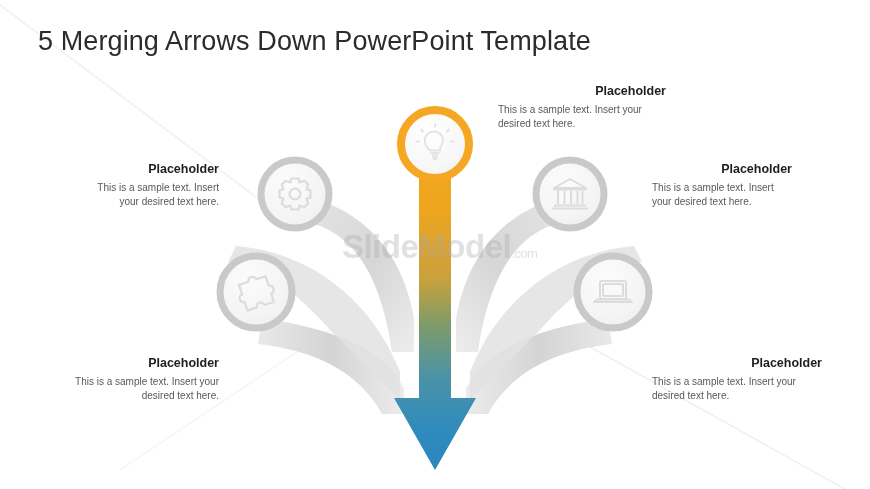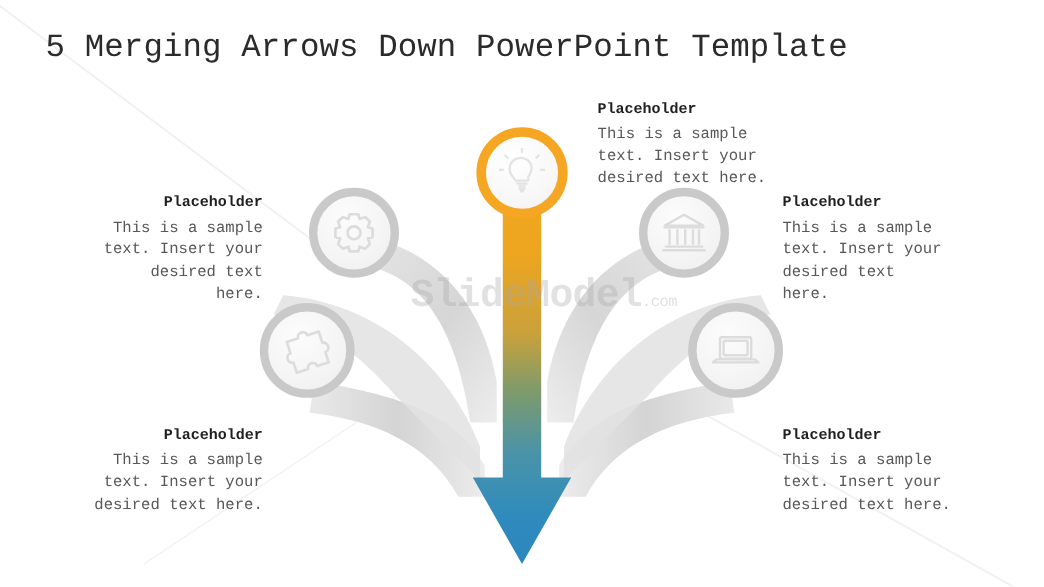--- a/index.html
+++ b/index.html
@@ -6,21 +6,21 @@
     margin: 0;
     padding: 0;
     background: #ffffff;
   }
   #slide {
     position: relative;
     width: 864px;
     height: 489px;
     background: #ffffff;
     overflow: hidden;
-    font-family: Liberation Mono, monospace;
+    font-family: Liberation Sans, sans-serif;
   }
 
   
   .bg-lines {
     position: absolute;
     inset: 0;
     pointer-events: none;
   }
 
   
@@ -65,23 +65,24 @@
   
   .tb {
     position: absolute;
   }
   .tb .ph {
     font-size: 12.5px;
     font-weight: 700;
     color: #1f1f1f;
     margin: 0 0 3px 0;
     line-height: 1.25;
+    text-align: right;
   }
   .tb .body {
-    font-size: 13px;
+    font-size: 10px;
     font-weight: 400;
     color: #585858;
     line-height: 1.42;
     margin: 0;
   }
 
   .tb-right  { text-align: right; }
   .tb-left   { text-align: left; }
 
   #tb-top      { left: 498px; top: 84px;  width: 168px; }

